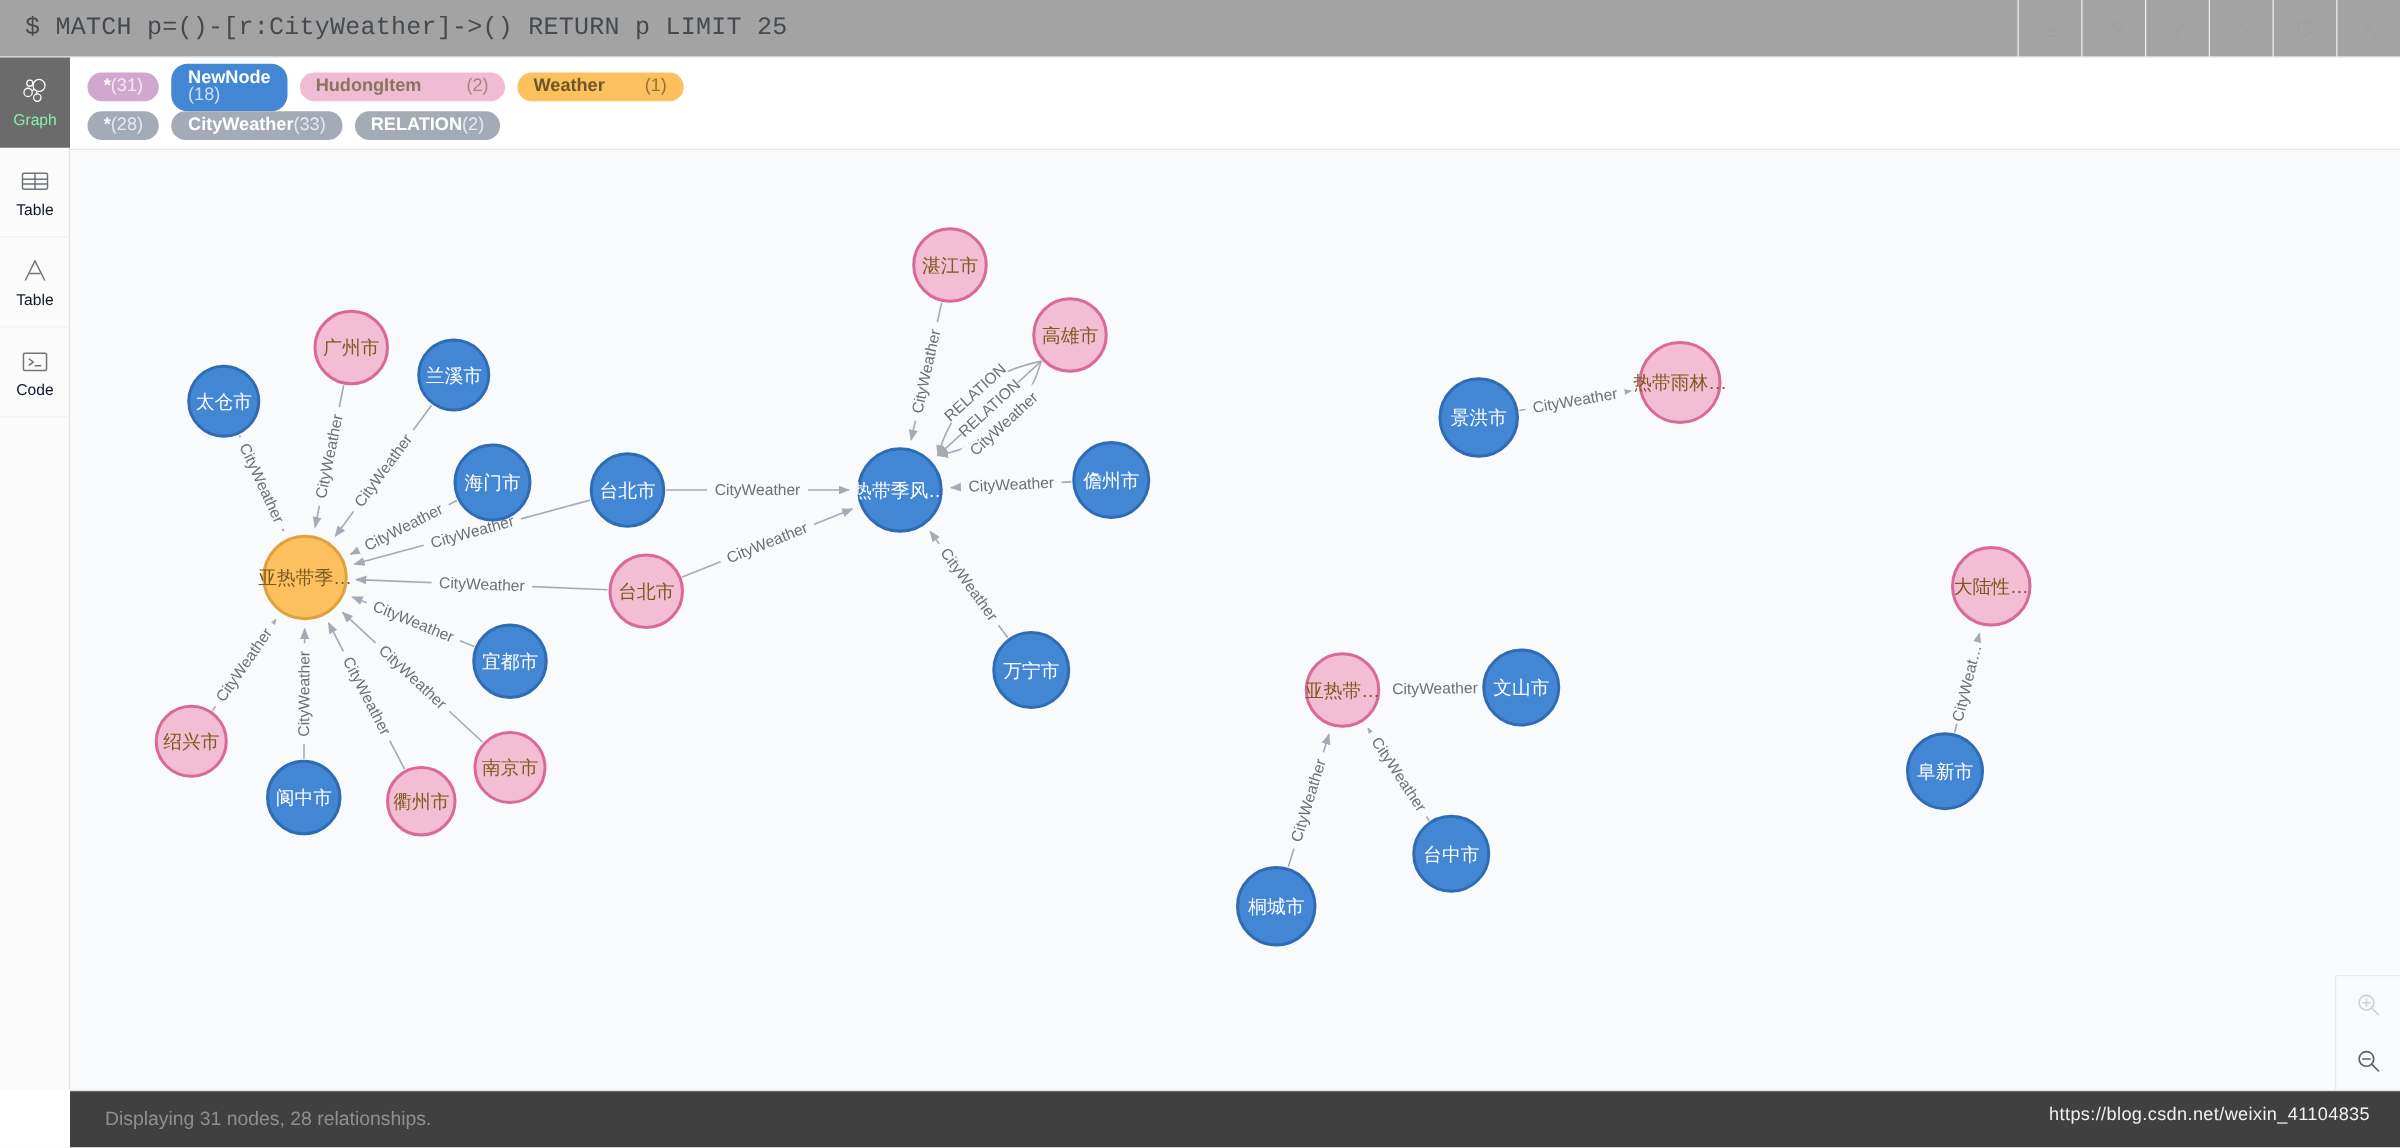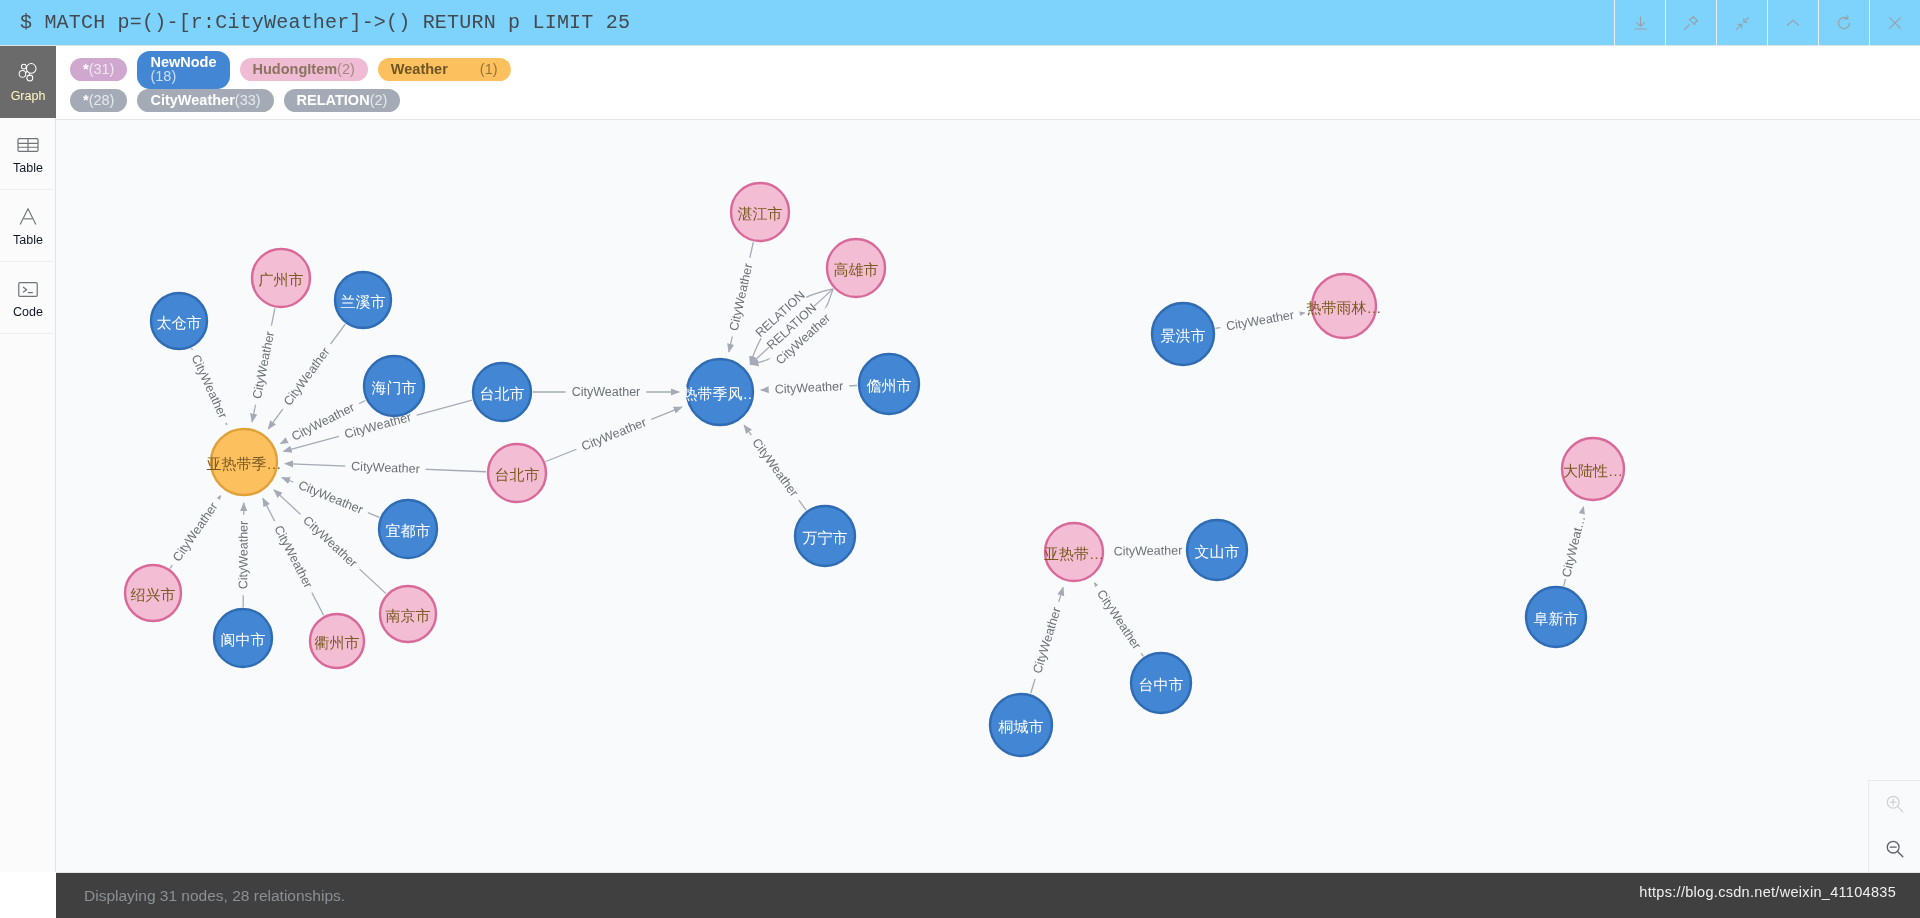--- a/index.html
+++ b/index.html
@@ -13,21 +13,21 @@
   #app {
     position: relative;
     width: 1920px; height: 918px;
     background: #ffffff;
   }
 
   
   .query-bar {
     position: absolute; top: 0; left: 0;
     width: 1920px; height: 46px;
-    background: #7dd3fc;
+    background: #a3a3a3;
     border-bottom: 1px solid #e1e3e6;
     display: flex; align-items: center;
   }
   .query-text {
     padding-left: 20px;
     font-family: "Liberation Mono", monospace;
     font-size: 20px;
     color: #444a4f;
     white-space: nowrap;
     letter-spacing: .2px;
@@ -57,21 +57,21 @@
     display: flex; flex-direction: column;
     align-items: center; justify-content: center;
     gap: 4px;
     color: #0f172a;
     border-bottom: 1px solid #efefef;
     cursor: pointer;
     background: transparent;
   }
   .side-item.active {
     background: #6b6b6b;
-    color: #fef9c3;
+    color: #86efac;
     border-bottom-color: #6b6b6b;
   }
   .side-label { font-size: 12.5px; line-height: 1; }
   .side-icon { height: 26px; display: flex; align-items: center; }
 
   
   .legend {
     position: absolute; top: 46px; left: 56px;
     width: 1864px; height: 74px;
     background: #ffffff;
@@ -250,21 +250,21 @@
   <div class="legend">
     <div class="legend-row" id="legend-nodes">
         <span class="chip" style="background: rgb(208, 167, 207); color: rgb(255, 255, 255);">
           <span>*</span>
           <span class="cnt">(31)</span>
         </span>
         <span class="chip" style="background: rgb(66, 134, 212); color: rgb(255, 255, 255); flex-direction: column;">
           <span>NewNode</span>
           <span class="cnt">(18)</span>
         </span>
-        <span class="chip" style="background: rgb(240, 188, 212); color: rgb(138, 116, 96);">
+        <span class="chip" style="background: rgb(240, 188, 212); color: rgb(138, 116, 96); gap: 36px;">
           <span>HudongItem</span>
           <span class="cnt">(2)</span>
         </span>
         <span class="chip" style="background: rgb(252, 193, 94); color: rgb(110, 85, 38); gap: 32px;">
           <span>Weather</span>
           <span class="cnt">(1)</span>
         </span>
       </div>
     <div class="legend-row" id="legend-rels">
         <span class="chip" style="background: rgb(165, 171, 182); color: rgb(255, 255, 255);">

